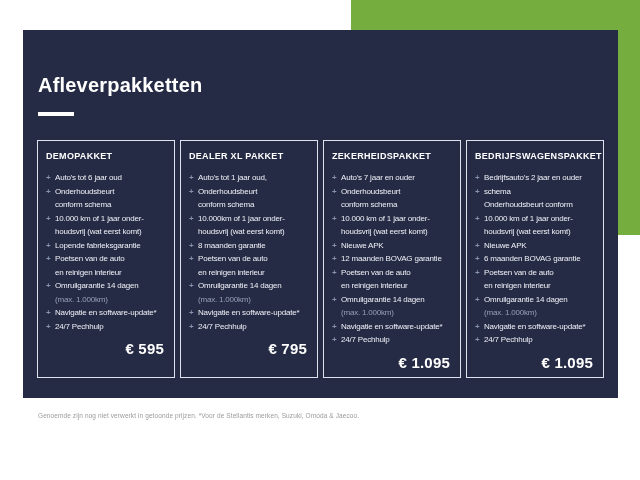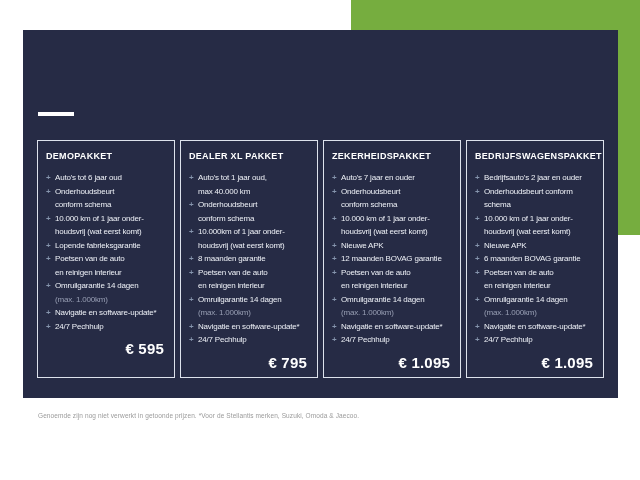--- a/index.html
+++ b/index.html
@@ -59,20 +59,21 @@
     position:absolute;left:38px;top:412px;
     color:#9a9a9a;font-size:6.5px;letter-spacing:0.1px;
   }
 </style>
 </head>
 <body>
 
 <div class="green-block"></div>
 
 <div class="panel">
+  <div class="page-title">Afleverpakketten</div>
   <div class="title-underline"></div>
   <div class="cards">
   <div class="card">
     <div class="card-title">DEMOPAKKET</div>
     <ul class="feature-list">
           <li>
             <span class="plus">+</span>
             <span class="line">Auto's tot 6 jaar oud</span>
           </li>
           <li>
@@ -110,21 +111,20 @@
         </ul>
     <div class="card-price">€ 595</div>
   </div>
 
   <div class="card">
     <div class="card-title">DEALER XL PAKKET</div>
     <ul class="feature-list">
           <li>
             <span class="plus">+</span>
             <span class="line">Auto's tot 1 jaar oud,</span>
-            <span class="line">max 40.000 km</span>
           </li>
           <li>
             <span class="plus">+</span>
             <span class="line">Onderhoudsbeurt</span>
             <span class="line">conform schema</span>
           </li>
           <li>
             <span class="plus">+</span>
             <span class="line">10.000km of 1 jaar onder-</span>
             <span class="line">houdsvrij (wat eerst komt)</span>
@@ -204,22 +204,22 @@
 
   <div class="card">
     <div class="card-title">BEDRIJFSWAGENSPAKKET</div>
     <ul class="feature-list">
           <li>
             <span class="plus">+</span>
             <span class="line">Bedrijfsauto's 2 jaar en ouder</span>
           </li>
           <li>
             <span class="plus">+</span>
+            <span class="line">schema</span>
             <span class="line">Onderhoudsbeurt conform</span>
-            <span class="line">schema</span>
           </li>
           <li>
             <span class="plus">+</span>
             <span class="line">10.000 km of 1 jaar onder-</span>
             <span class="line">houdsvrij (wat eerst komt)</span>
           </li>
           <li>
             <span class="plus">+</span>
             <span class="line">Nieuwe APK</span>
           </li>

